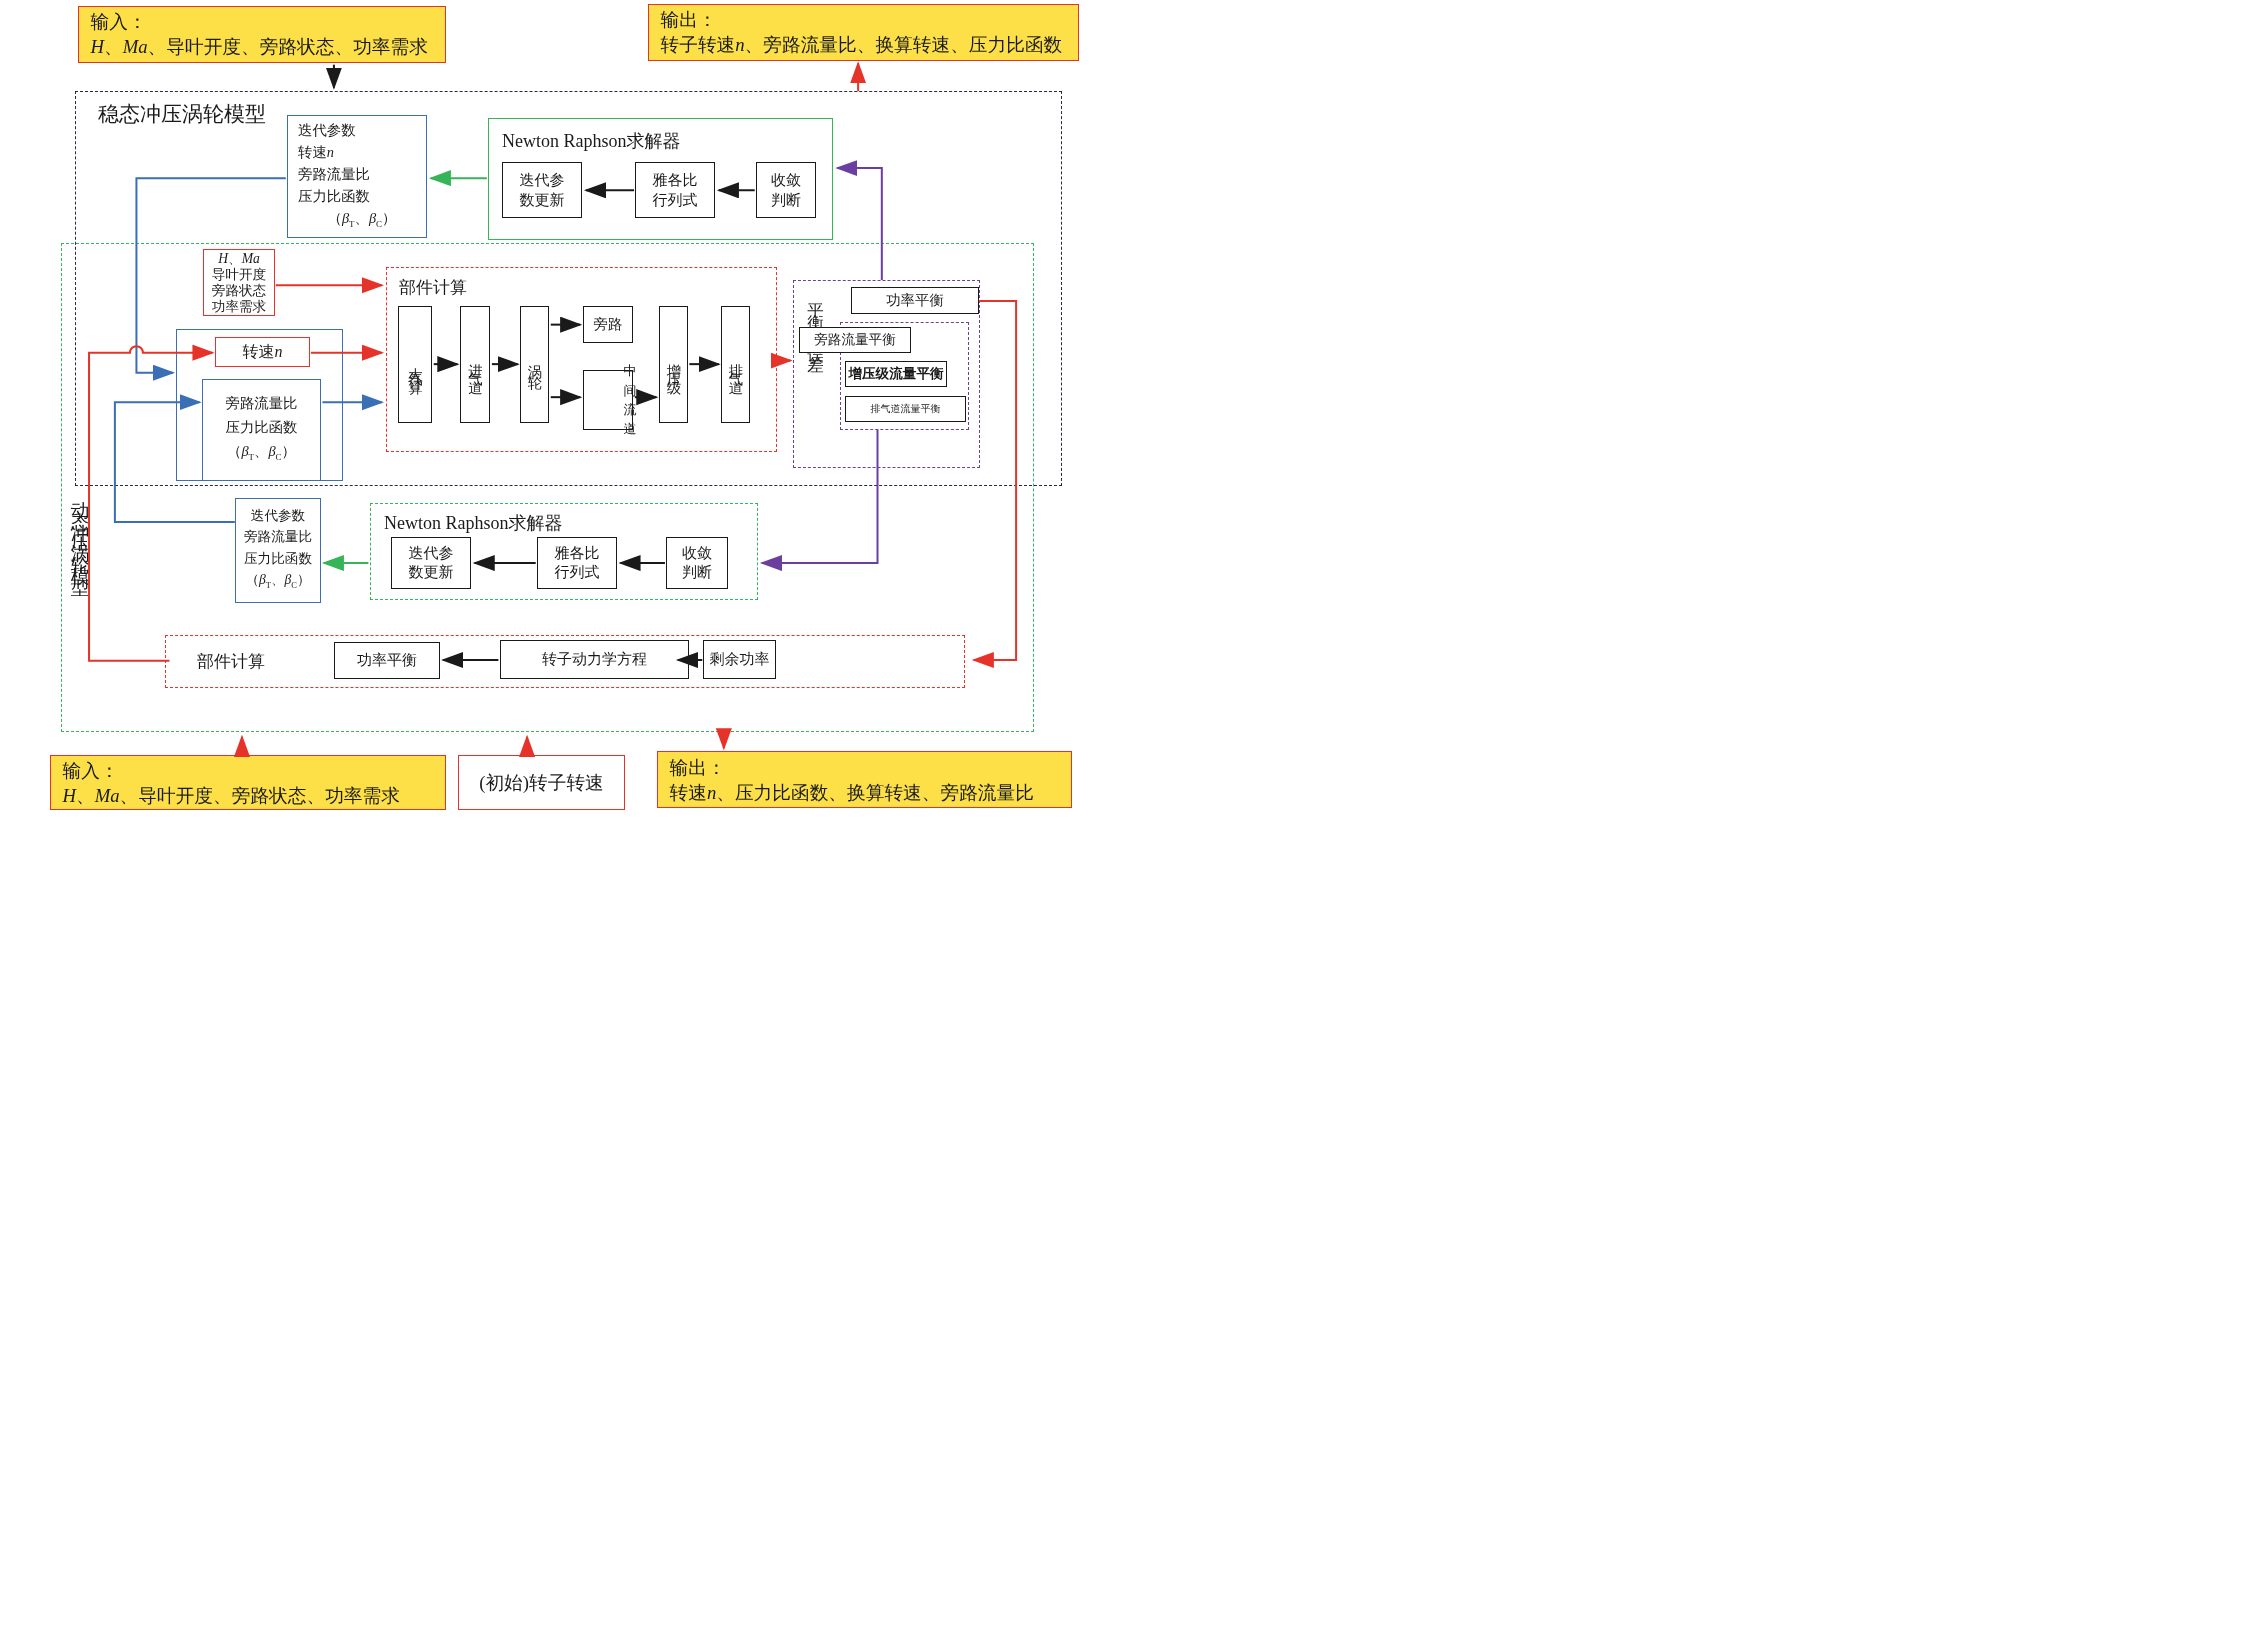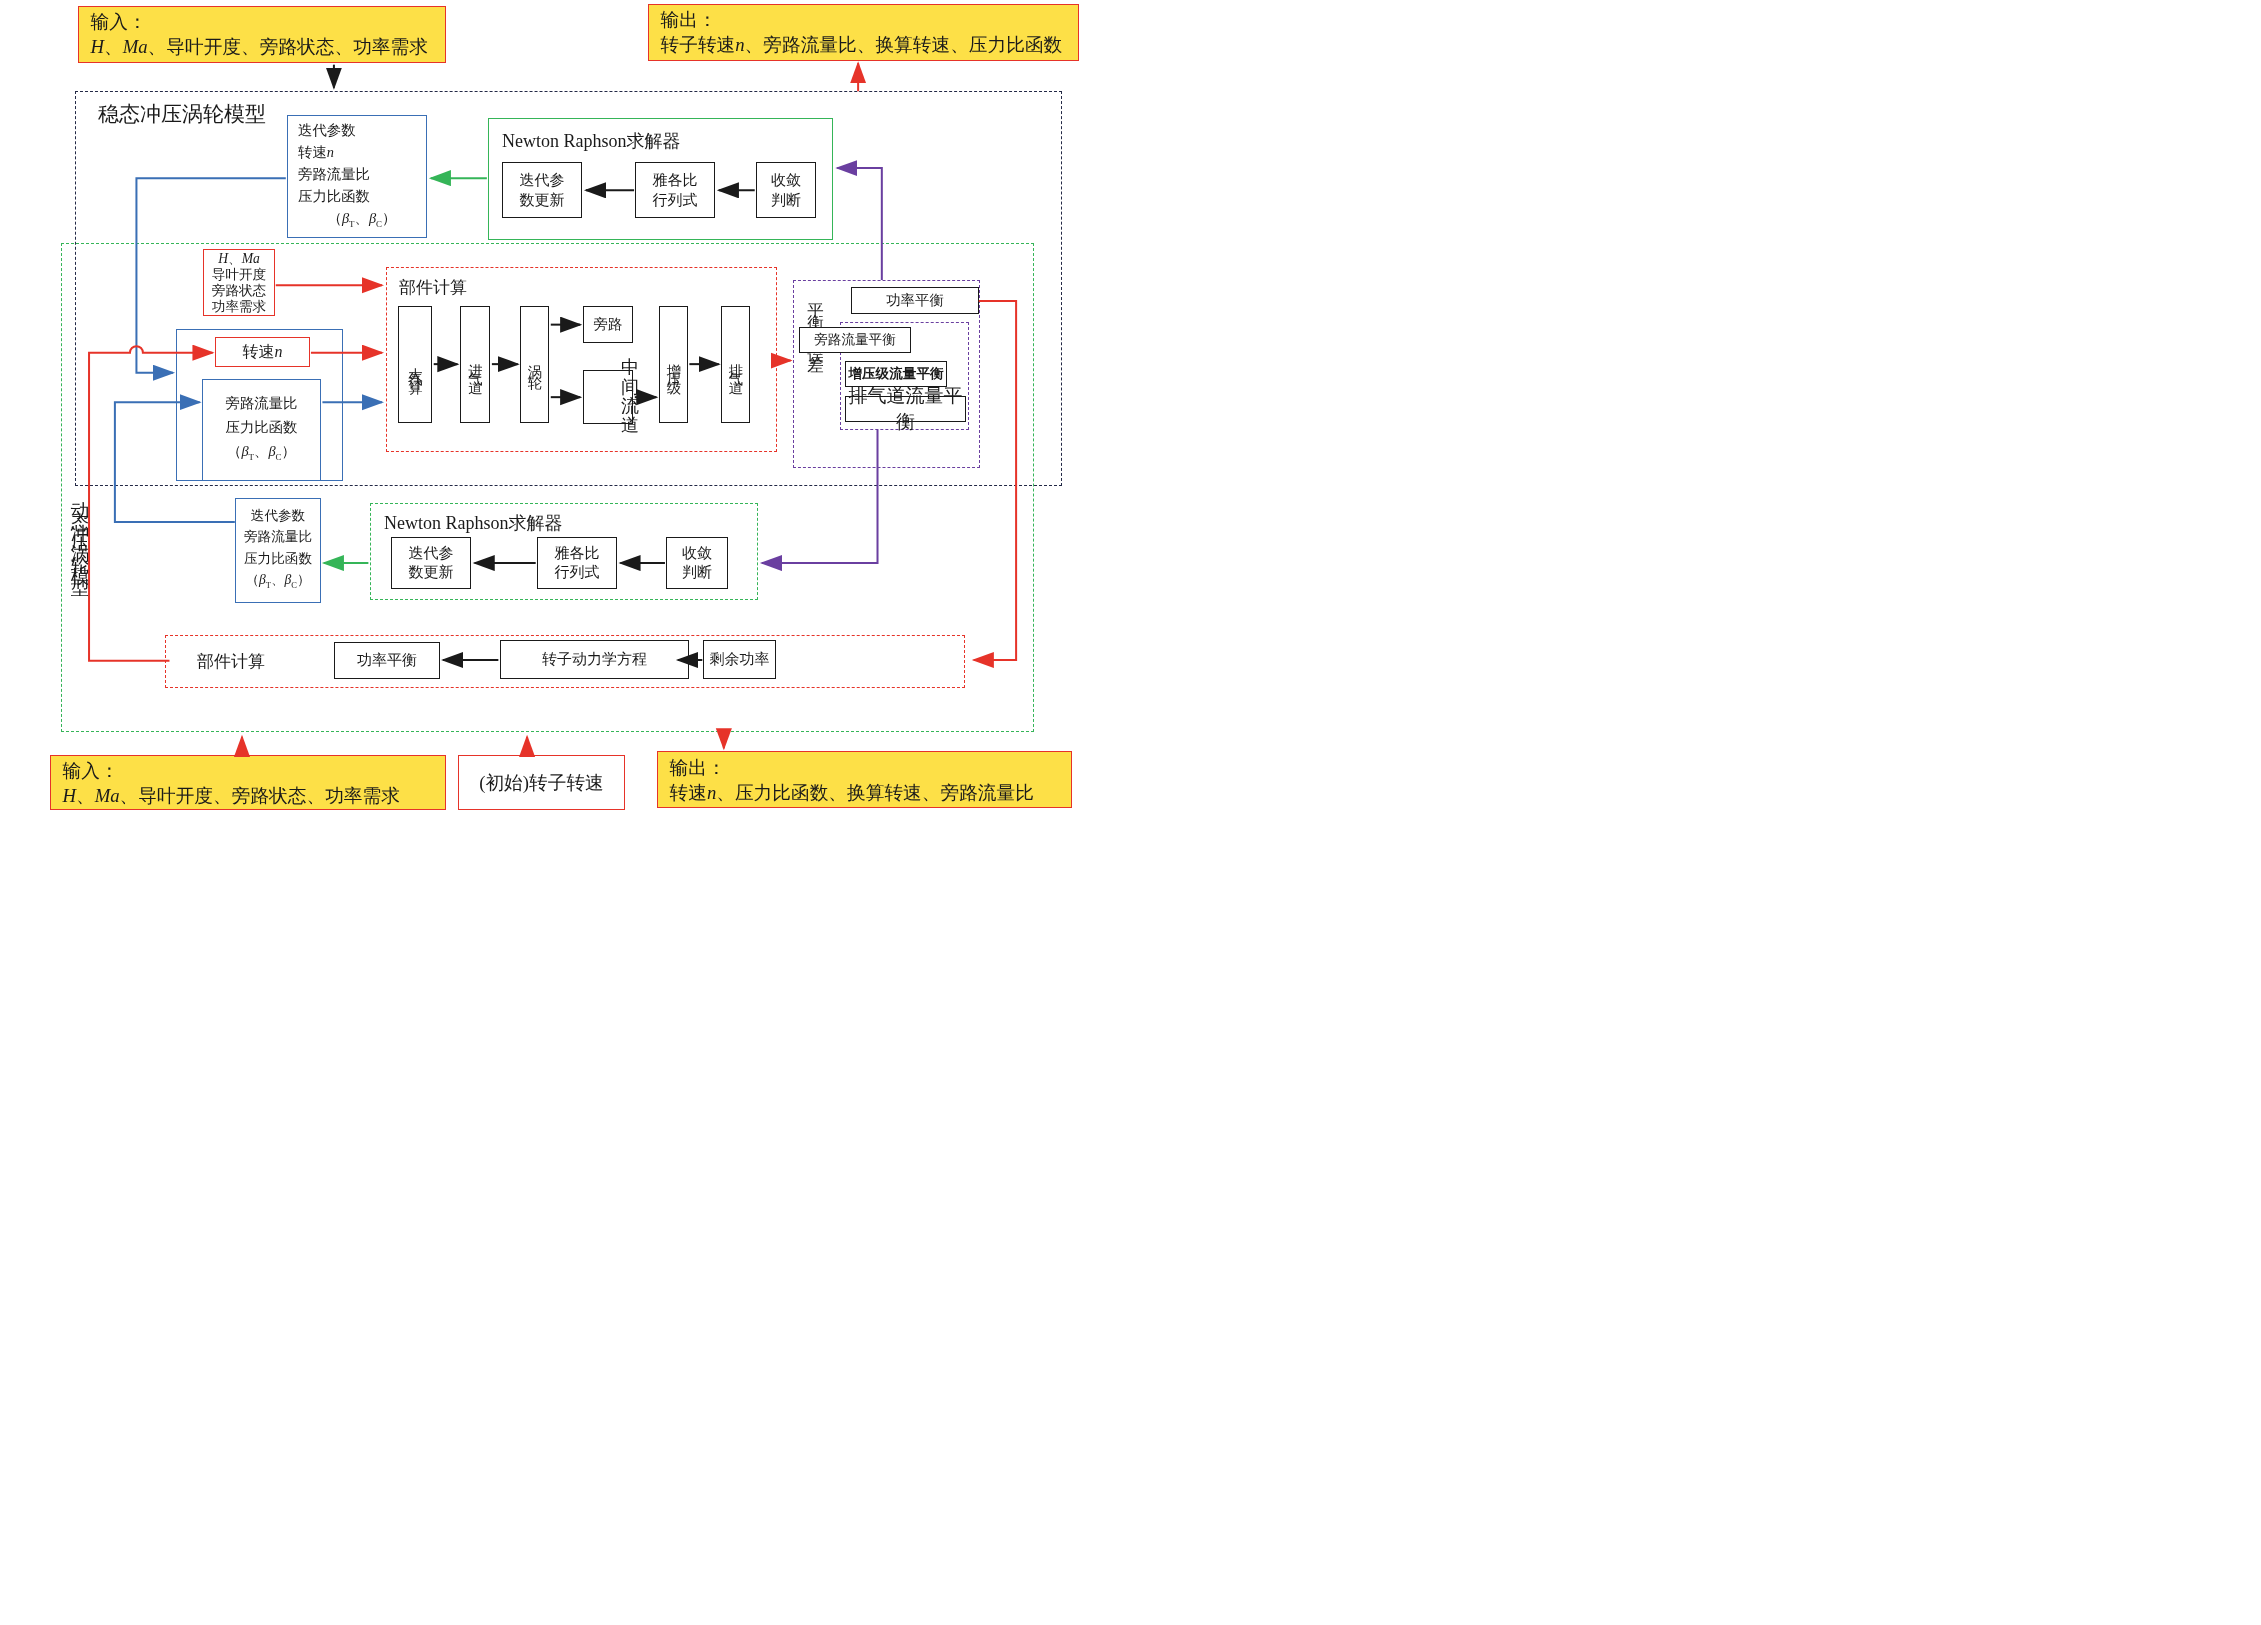--- a/index.html
+++ b/index.html
@@ -91,21 +91,21 @@
     </div>
   <div class="box bk" style="left:460px;top:306px;width:30px;height:117px;">
       <div class="vtext" style="font-size:14.4px;letter-spacing:8.6px;">进气道</div>
     </div>
   <div class="box bk" style="left:520px;top:306px;width:29px;height:117px;">
       <div class="vtext" style="font-size:14.4px;letter-spacing:11.5px;">涡轮</div>
     </div>
   <div class="box bk" style="left:583px;top:306px;width:50px;height:37px;font-size:14.4px;">
       <div>旁路</div>
     </div>
-  <div class="box bk" style="left:583px;top:370px;width:50px;height:54px;font-size:18px;line-height:19.4px;padding-left:44px;">
+  <div class="box bk" style="left:583px;top:370px;width:50px;height:60px;font-size:13px;line-height:19.4px;padding-left:44px;">
     <div>中间</div>
     <div>流道</div>
   </div>
   <div class="box bk" style="left:659px;top:306px;width:29px;height:117px;">
       <div class="vtext" style="font-size:14.4px;letter-spacing:8.6px;">增压级</div>
     </div>
   <div class="box bk" style="left:721px;top:306px;width:29px;height:117px;">
       <div class="vtext" style="font-size:14.4px;letter-spacing:8.6px;">排气道</div>
     </div>
 
@@ -114,21 +114,21 @@
   <div class="box bk" style="left:851px;top:287px;width:128px;height:27px;font-size:14.4px;">
       <div>功率平衡</div>
     </div>
   <div class="abs dash-purple" style="left:840px;top:322px;width:129px;height:108px;"></div>
   <div class="box bk" style="left:799px;top:327px;width:112px;height:26px;font-size:13.6px;">
       <div>旁路流量平衡</div>
     </div>
   <div class="box bk" style="left:845px;top:361px;width:102px;height:26px;font-size:13.6px;font-weight:bold;">
       <div>增压级流量平衡</div>
     </div>
-  <div class="box bk" style="left:845px;top:396px;width:121px;height:26px;font-size:19px;">
+  <div class="box bk" style="left:845px;top:396px;width:121px;height:26px;font-size:10px;">
       <div>排气道流量平衡</div>
     </div>
 
   <div class="box bl" style="left:235px;top:498px;width:86px;height:105px;font-size:13.6px;line-height:21.5px;">
     <div>迭代参数</div>
     <div>旁路流量比</div>
     <div>压力比函数</div>
     <div><span>（</span><span class="it">β</span><sub>T</sub><span>、</span><span class="it">β</span><sub>C</sub><span>）</span></div>
   </div>
 

